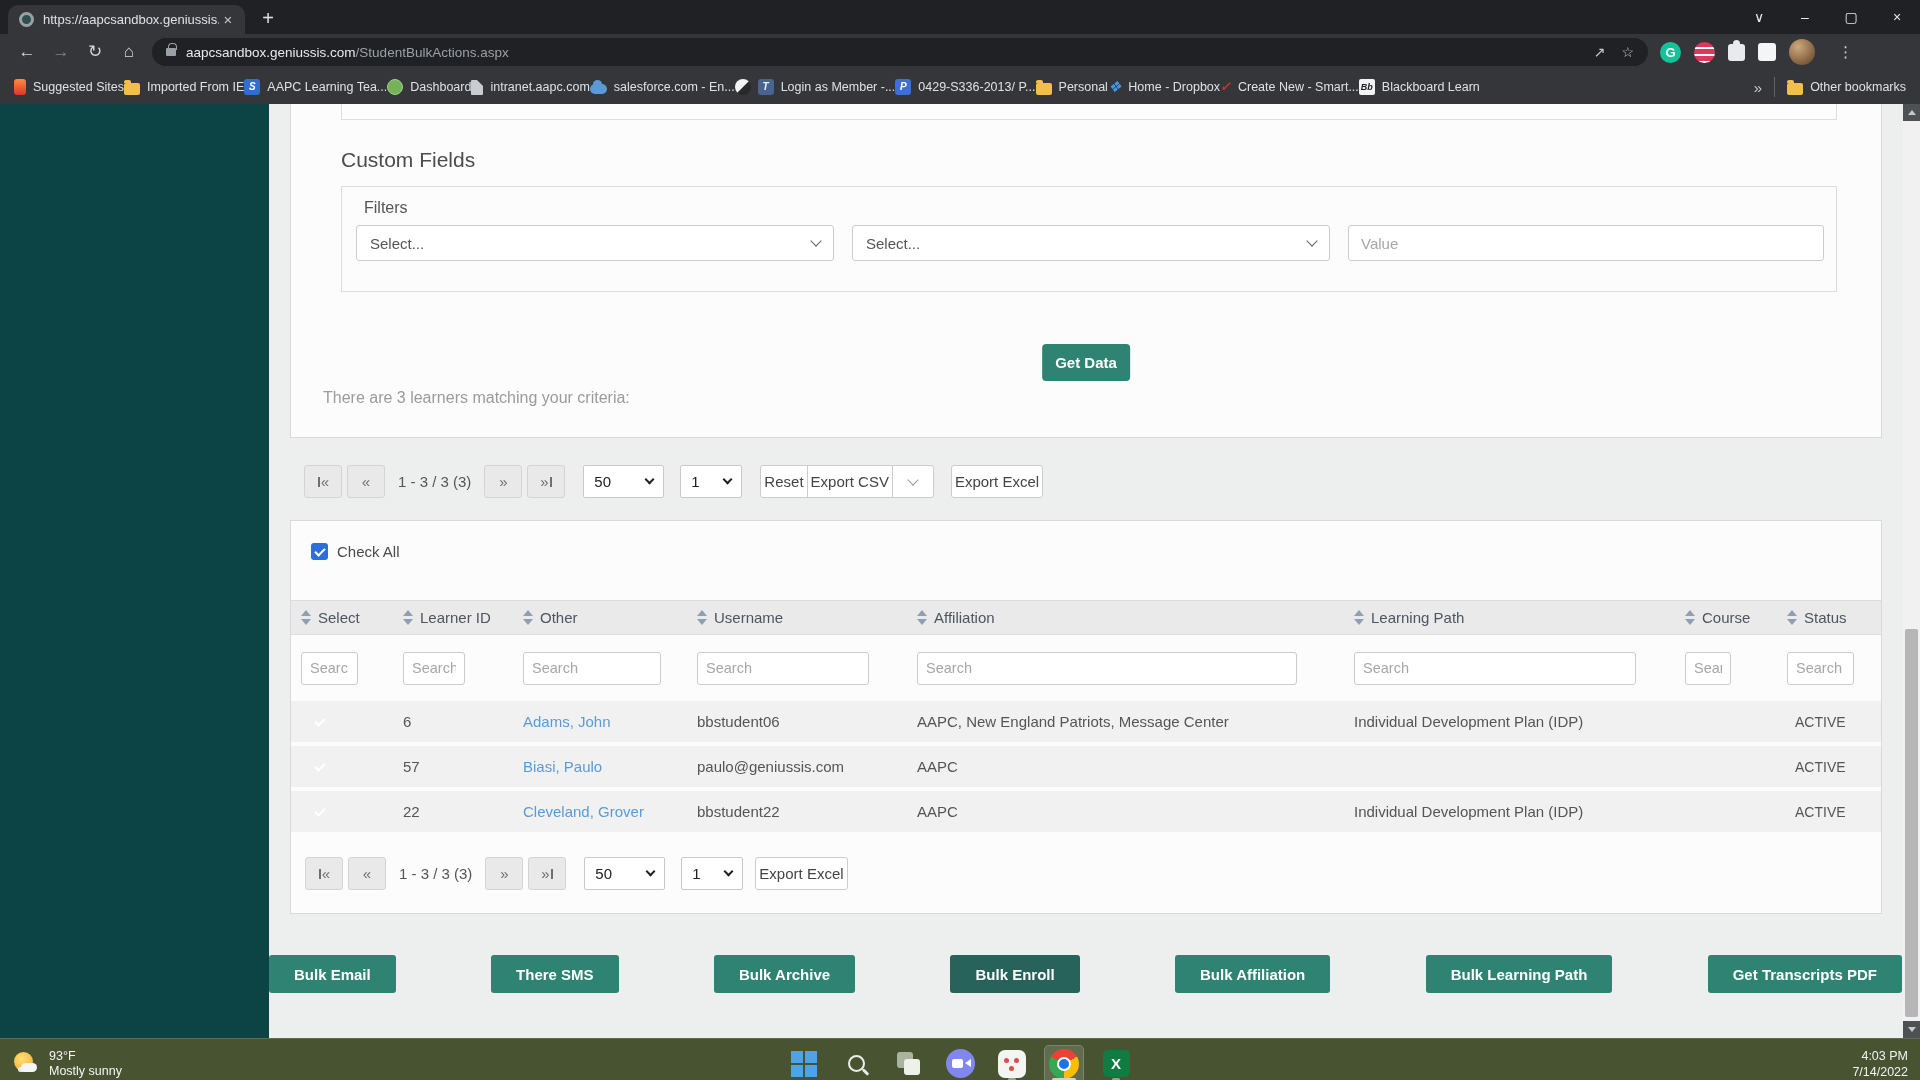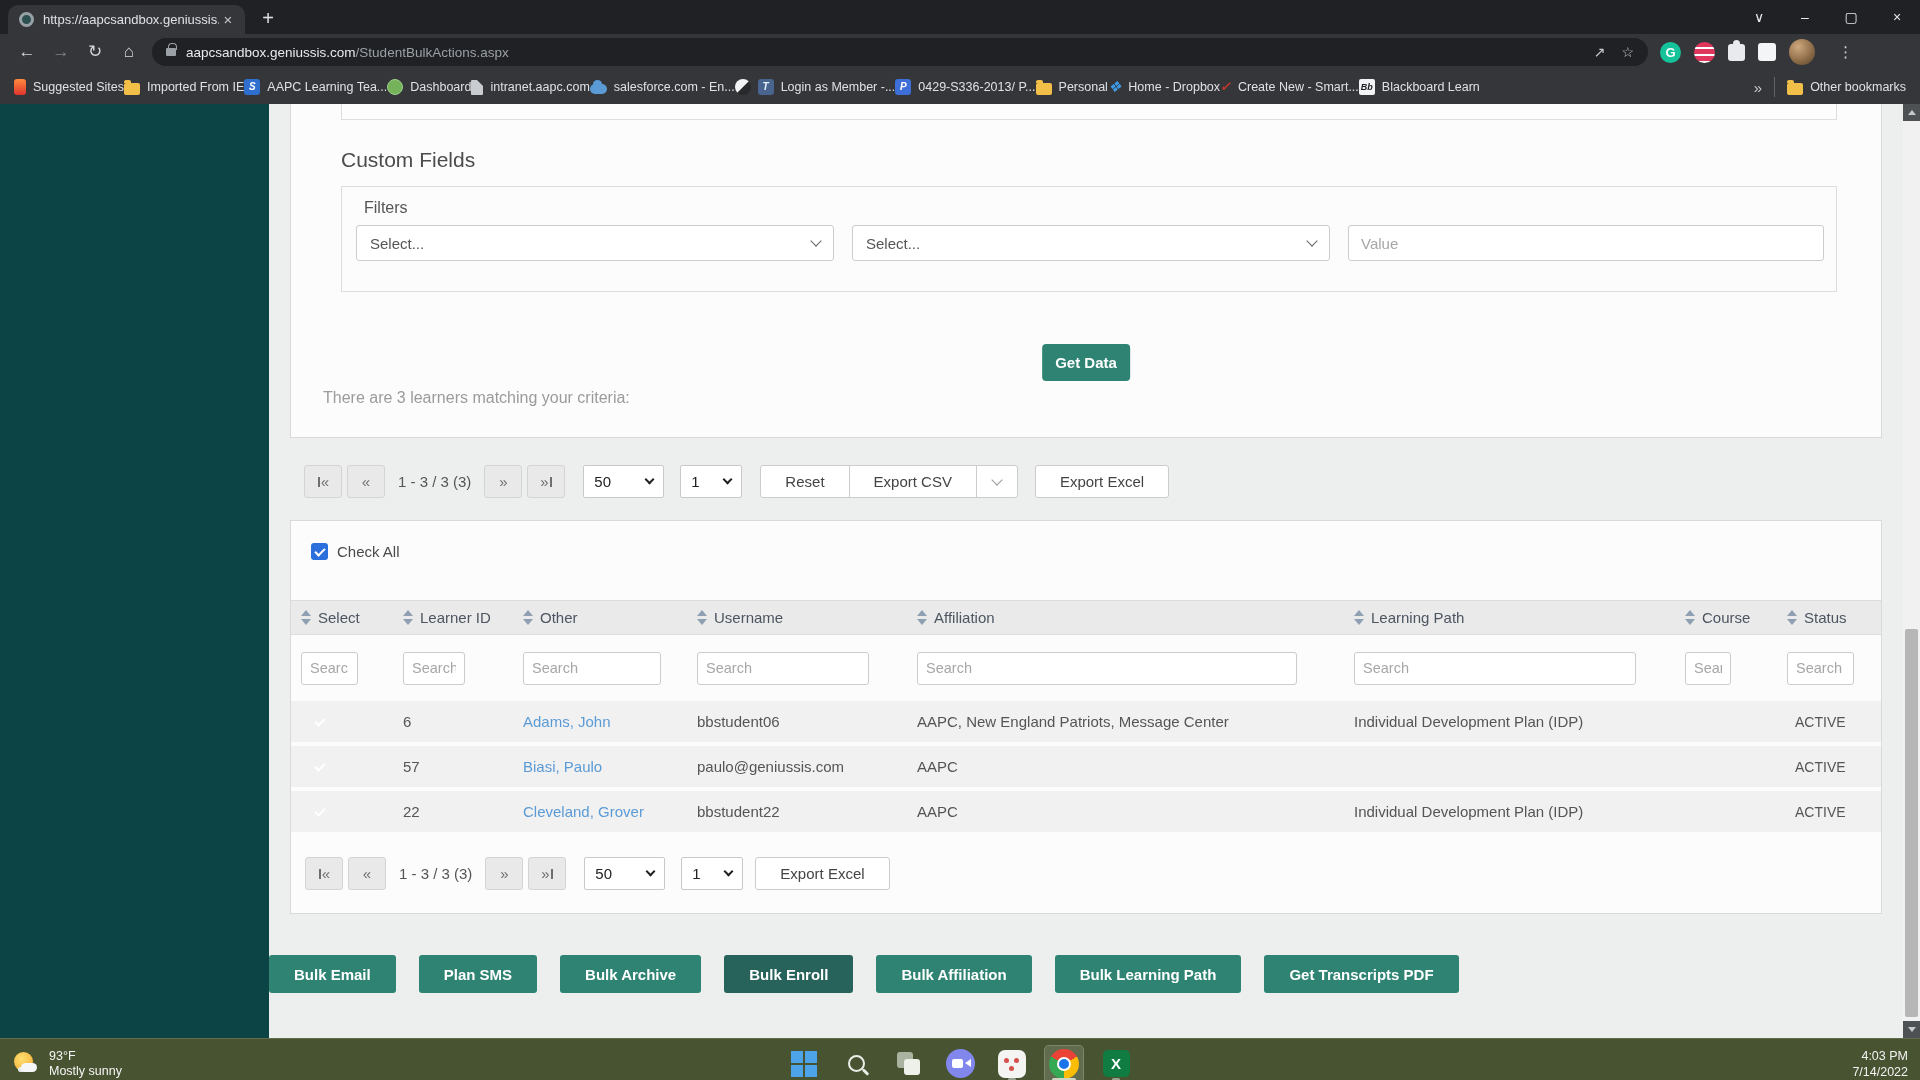--- a/index.html
+++ b/index.html
@@ -106,21 +106,21 @@
            font-size:15px; display:flex; align-items:center; justify-content:center; margin-right:5px; padding:0;
            font-family:inherit; }
   .pgbar { width:2px; height:10px; background:#6f6f6f; margin:0 1px; }
   .pgrange { font-size:15px; color:#555; margin:0 13px 0 8px; white-space:nowrap; }
   .pgsel { height:33px; background:#fff; border:1px solid #c9c9c9; border-radius:2px; display:flex; align-items:center;
            padding:8px 10px; font-size:15px; color:#222; }
   .pgsel .chev { margin-left:auto; border-color:#222; border-width:2px; width:7px; height:7px; }
   .pgsel.size { width:81px; margin-left:13px; }
   .pgsel.num  { width:62px; margin-left:16px; }
   .btn-group { display:flex; margin-left:18px; }
-  .wbtn { height:33px; background:#fff; border:1px solid #ccc; color:#444; font-size:15px; padding:0 24px;
+  .wbtn { height:33px; background:#fff; border:1px solid #ccc; color:#444; font-size:15px; padding:0 3px;
           font-family:inherit; white-space:nowrap; }
   .btn-group .wbtn + .wbtn { margin-left:-1px; }
   .btn-group .wbtn:first-child { border-radius:3px 0 0 3px; }
   .btn-group .wbtn:last-child  { border-radius:0 3px 3px 0; }
   .caret-btn { width:42px; display:flex; align-items:center; justify-content:center; padding:0; }
   .caret-btn .chev { border-color:#9a9a9a; margin:0; margin-top:-3px; }
   .wbtn.excel { border-radius:3px; margin-left:17px; }
   .pager-bottom .wbtn.excel { margin-left:12px; }
 
   
@@ -145,21 +145,21 @@
   .si-aff{width:380px} .si-lp{width:282px} .si-course{width:46px} .si-status{width:67px}
   .trow { position:absolute; left:0; width:1590px; height:41px; background:#f1f1f2; align-items:center;
           font-size:15px; color:#555; }
   .r1{top:180px} .r2{top:225px} .r3{top:270px}
   .td { padding-left:10px; overflow:hidden; white-space:nowrap; }
   .td .cb { margin-left:10px; }
   .td .lnk { color:#5B9BD5; cursor:pointer; }
   .td.status { font-size:14px; padding-left:18px; }
 
   
-  .bulk-row { position:absolute; left:269px; width:1633px; top:851px; display:flex; justify-content:flex-start; gap:23px; }
+  .bulk-row { position:absolute; left:269px; width:1633px; top:851px; display:flex; justify-content:space-between; gap:23px; }
   .bulk { height:38px; padding:0 25px; background:#2E8372; color:#fff; border:none; border-radius:3px;
           font-size:15px; font-weight:bold; font-family:inherit; white-space:nowrap; }
   .bulk.dark { background:#27635A; }
 
   
   .sbar { position:absolute; right:0; top:0; width:17px; height:934px; background:#f1f1f1; }
   .sb-btn { position:absolute; left:0; width:17px; height:17px; background:#4e5154; }
   .sb-up { top:0; } .sb-down { bottom:0; }
   .sb-up::after { content:""; position:absolute; left:4.5px; top:6px; border-left:4px solid transparent;
                   border-right:4px solid transparent; border-bottom:5px solid #c9c9c9; }
@@ -482,21 +482,21 @@
         <div class="pgsel num">
           <span>1</span>
             <i class="chev"></i>
           </div>
         <button class="wbtn excel">Export Excel</button>
       </div>
     </div>
 
     <div class="bulk-row">
       <button class="bulk">Bulk Email</button>
-      <button class="bulk">Plan SMS</button>
+      <button class="bulk">There SMS</button>
       <button class="bulk">Bulk Archive</button>
       <button class="bulk dark">Bulk Enroll</button>
       <button class="bulk">Bulk Affiliation</button>
       <button class="bulk">Bulk Learning Path</button>
       <button class="bulk">Get Transcripts PDF</button>
     </div>
 
     <div class="sbar">
       <div class="sb-btn sb-up"></div>
       <div class="sb-thumb"></div>

